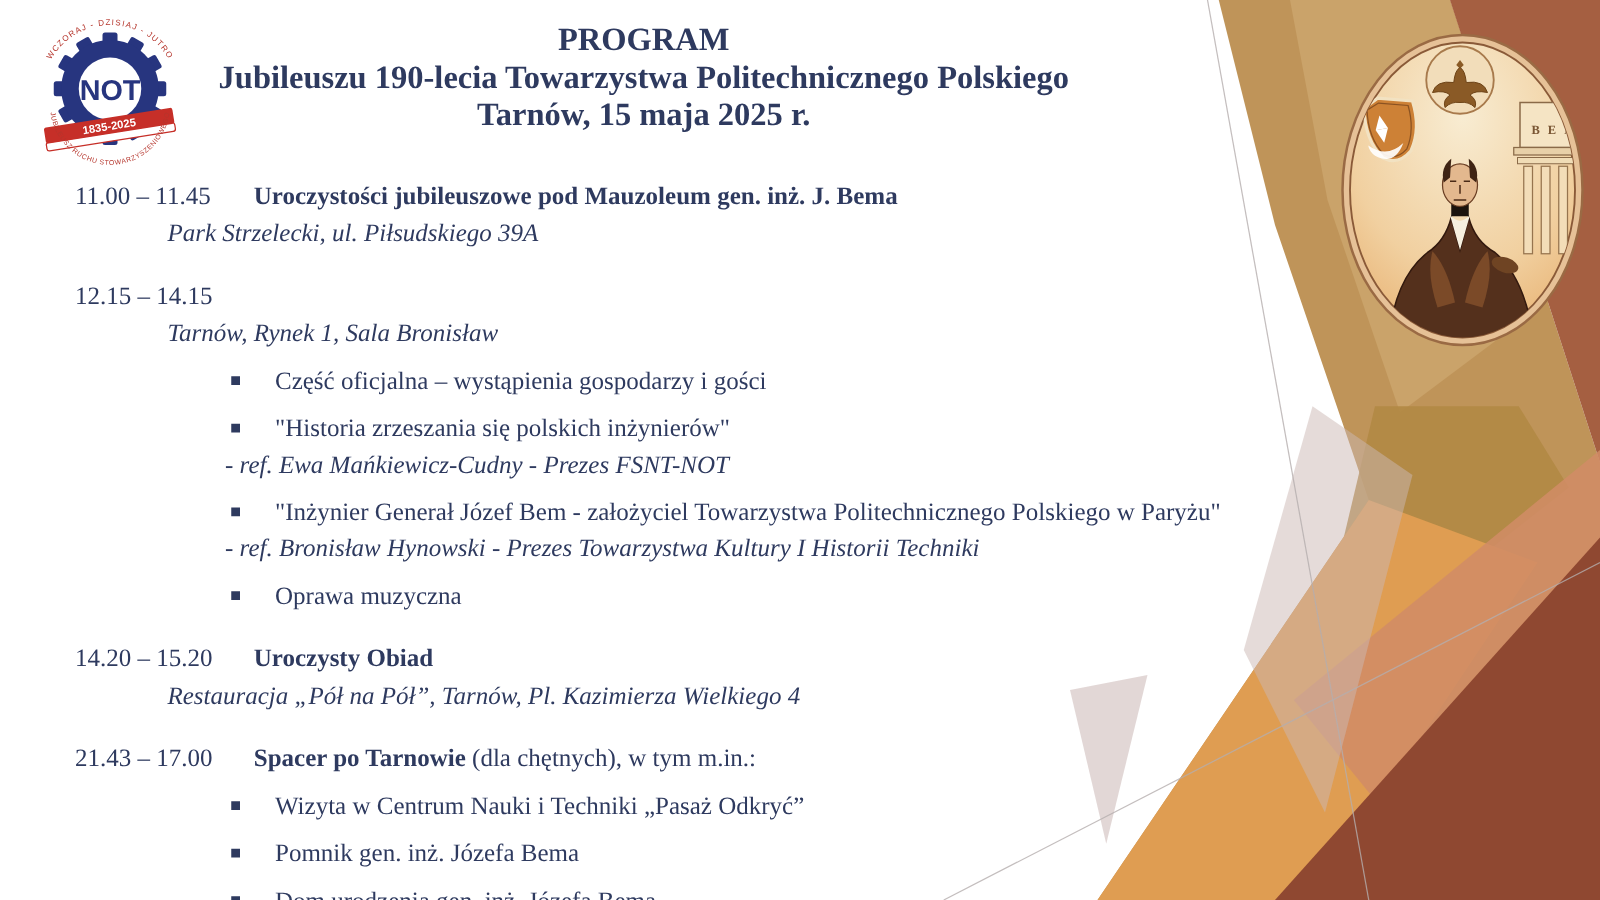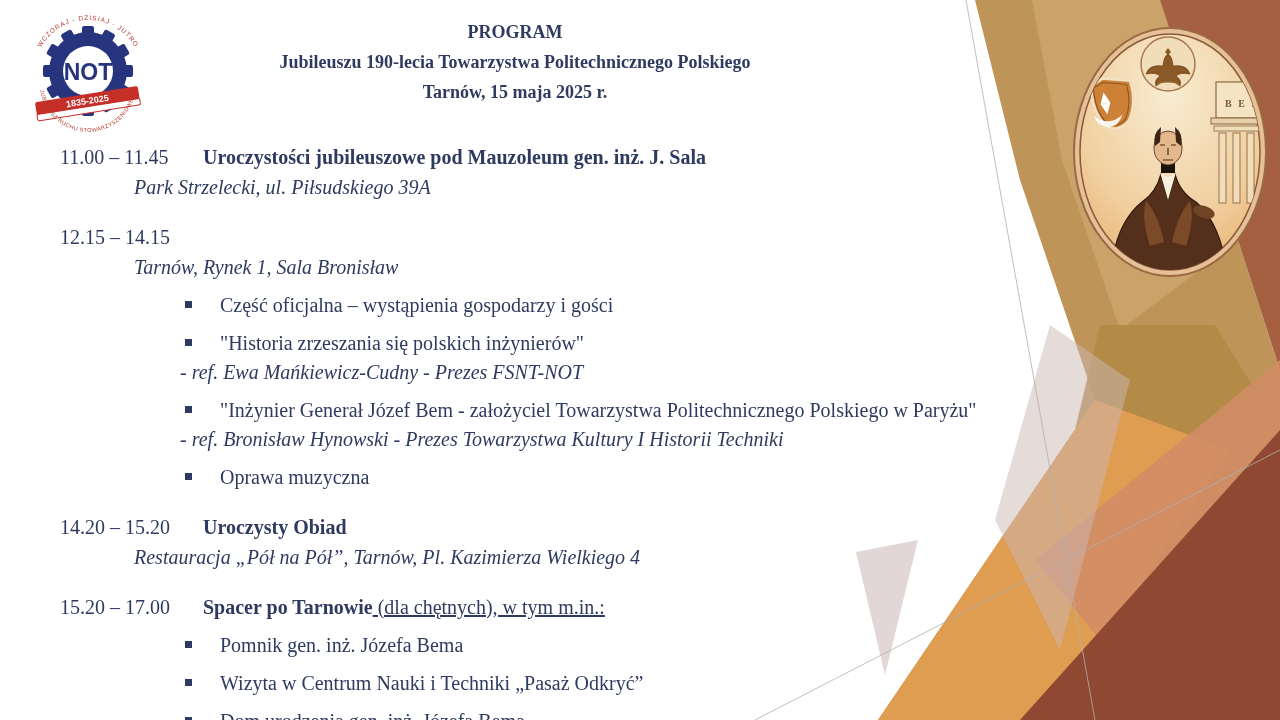--- a/index.html
+++ b/index.html
@@ -7,31 +7,31 @@
     width:1280px;height:720px;position:relative;overflow:hidden;background:#ffffff;
     font-family:"Liberation Serif","DejaVu Serif",serif;
     --navy:#2e3a5f;
   }
   .bg-svg{position:absolute;left:0;top:0;z-index:0;}
   .logo-wrap{position:absolute;left:22px;top:10px;width:132px;height:128px;z-index:2;}
   .title-block{
     position:absolute;left:55px;top:17px;width:920px;text-align:center;
     color:var(--navy);z-index:1;
   }
-  .title-line{font-weight:bold;font-size:18px;line-height:30px;white-space:nowrap;}
+  .title-line{font-weight:bold;font-size:26px;line-height:30px;white-space:nowrap;}
   .schedule{
     position:absolute;left:60px;top:142px;width:1060px;z-index:1;
     color:var(--navy);font-size:20px;
   }
   .sec{margin:0;}
   .row{display:flex;line-height:30px;margin-top:20px;white-space:nowrap;}
   .sec:first-child > .row{margin-top:0;}
   .time{width:143px;flex:none;font-weight:normal;}
   .etitle{font-weight:bold;}
-  .esuffix{font-weight:normal;text-decoration:underline;}
+  .esuffix{font-weight:normal;}
   .venue{font-style:italic;margin-left:74px;line-height:30px;white-space:nowrap;}
   .bullet{margin-left:125px;margin-top:8px;line-height:30px;display:flex;white-space:nowrap;}
   .bmark{width:7px;height:7px;background:var(--navy);margin-top:11px;margin-right:28px;flex:none;}
   .bref{font-style:italic;margin-left:120px;line-height:29px;white-space:nowrap;}
 </style>
 </head>
 <body style="--navy: #2e3a5f;">
 
 <svg class="bg-svg" width="1280" height="720" viewBox="0 0 1280 720" aria-hidden="true">
   <defs>
@@ -160,21 +160,21 @@
 <div class="title-block">
   <div class="title-line">PROGRAM</div>
   <div class="title-line">Jubileuszu 190-lecia Towarzystwa Politechnicznego Polskiego</div>
   <div class="title-line">Tarnów, 15 maja 2025 r.</div>
 </div>
 
 <div class="schedule" id="schedule">
     <div class="sec">
       <div class="row">
         <span class="time">11.00 – 11.45</span>
-        <span><span class="etitle">Uroczystości jubileuszowe pod Mauzoleum gen. inż. J. Sala</span></span>
+        <span><span class="etitle">Uroczystości jubileuszowe pod Mauzoleum gen. inż. J. Bema</span></span>
       </div>
       <div class="venue">Park Strzelecki, ul. Piłsudskiego 39A</div>
     </div>
     <div class="sec">
       <div class="row">
         <span class="time">12.15 – 14.15</span>
       </div>
       <div class="venue">Tarnów, Rynek 1, Sala Bronisław</div>
       <div class="bullet">
         <span class="bmark"></span>
@@ -197,29 +197,29 @@
     </div>
     <div class="sec">
       <div class="row">
         <span class="time">14.20 – 15.20</span>
         <span><span class="etitle">Uroczysty Obiad</span></span>
       </div>
       <div class="venue">Restauracja „Pół na Pół”, Tarnów, Pl. Kazimierza Wielkiego 4</div>
     </div>
     <div class="sec">
       <div class="row">
-        <span class="time">15.20 – 17.00</span>
+        <span class="time">21.43 – 17.00</span>
         <span><span class="etitle">Spacer po Tarnowie</span><span class="esuffix"> (dla chętnych), w tym m.in.:</span></span>
       </div>
       <div class="bullet">
         <span class="bmark"></span>
+        <span>Wizyta w Centrum Nauki i Techniki „Pasaż Odkryć”</span>
+      </div>
+      <div class="bullet">
+        <span class="bmark"></span>
         <span>Pomnik gen. inż. Józefa Bema</span>
       </div>
       <div class="bullet">
         <span class="bmark"></span>
-        <span>Wizyta w Centrum Nauki i Techniki „Pasaż Odkryć”</span>
-      </div>
-      <div class="bullet">
-        <span class="bmark"></span>
         <span>Dom urodzenia gen. inż. Józefa Bema</span>
       </div>
     </div>
   </div>
 
 </body></html>

